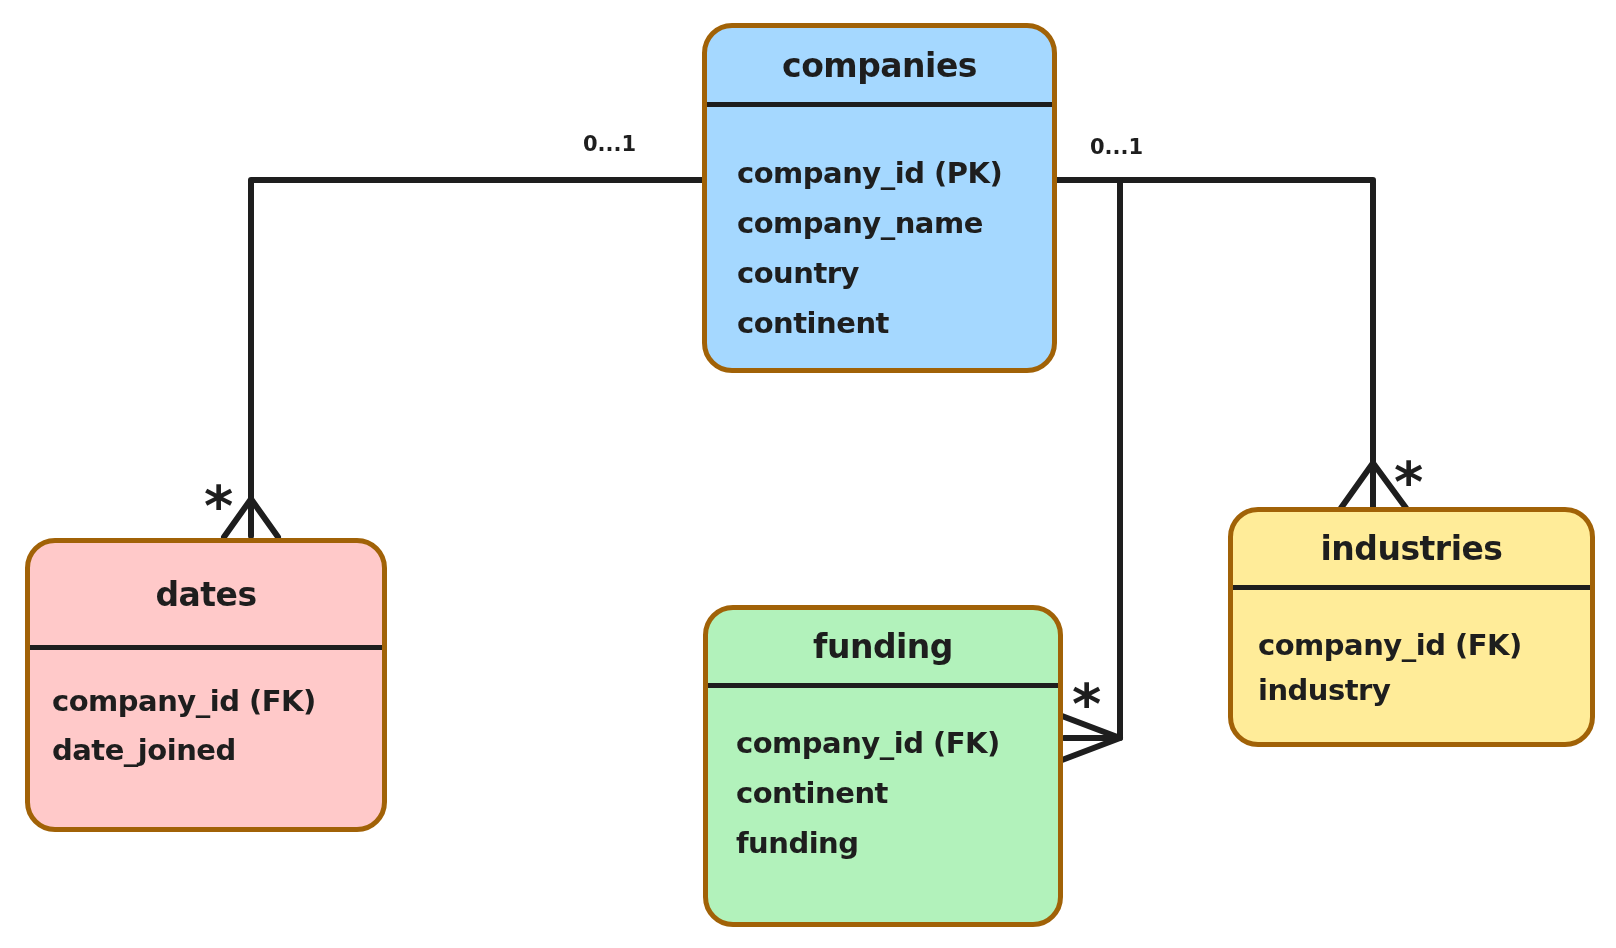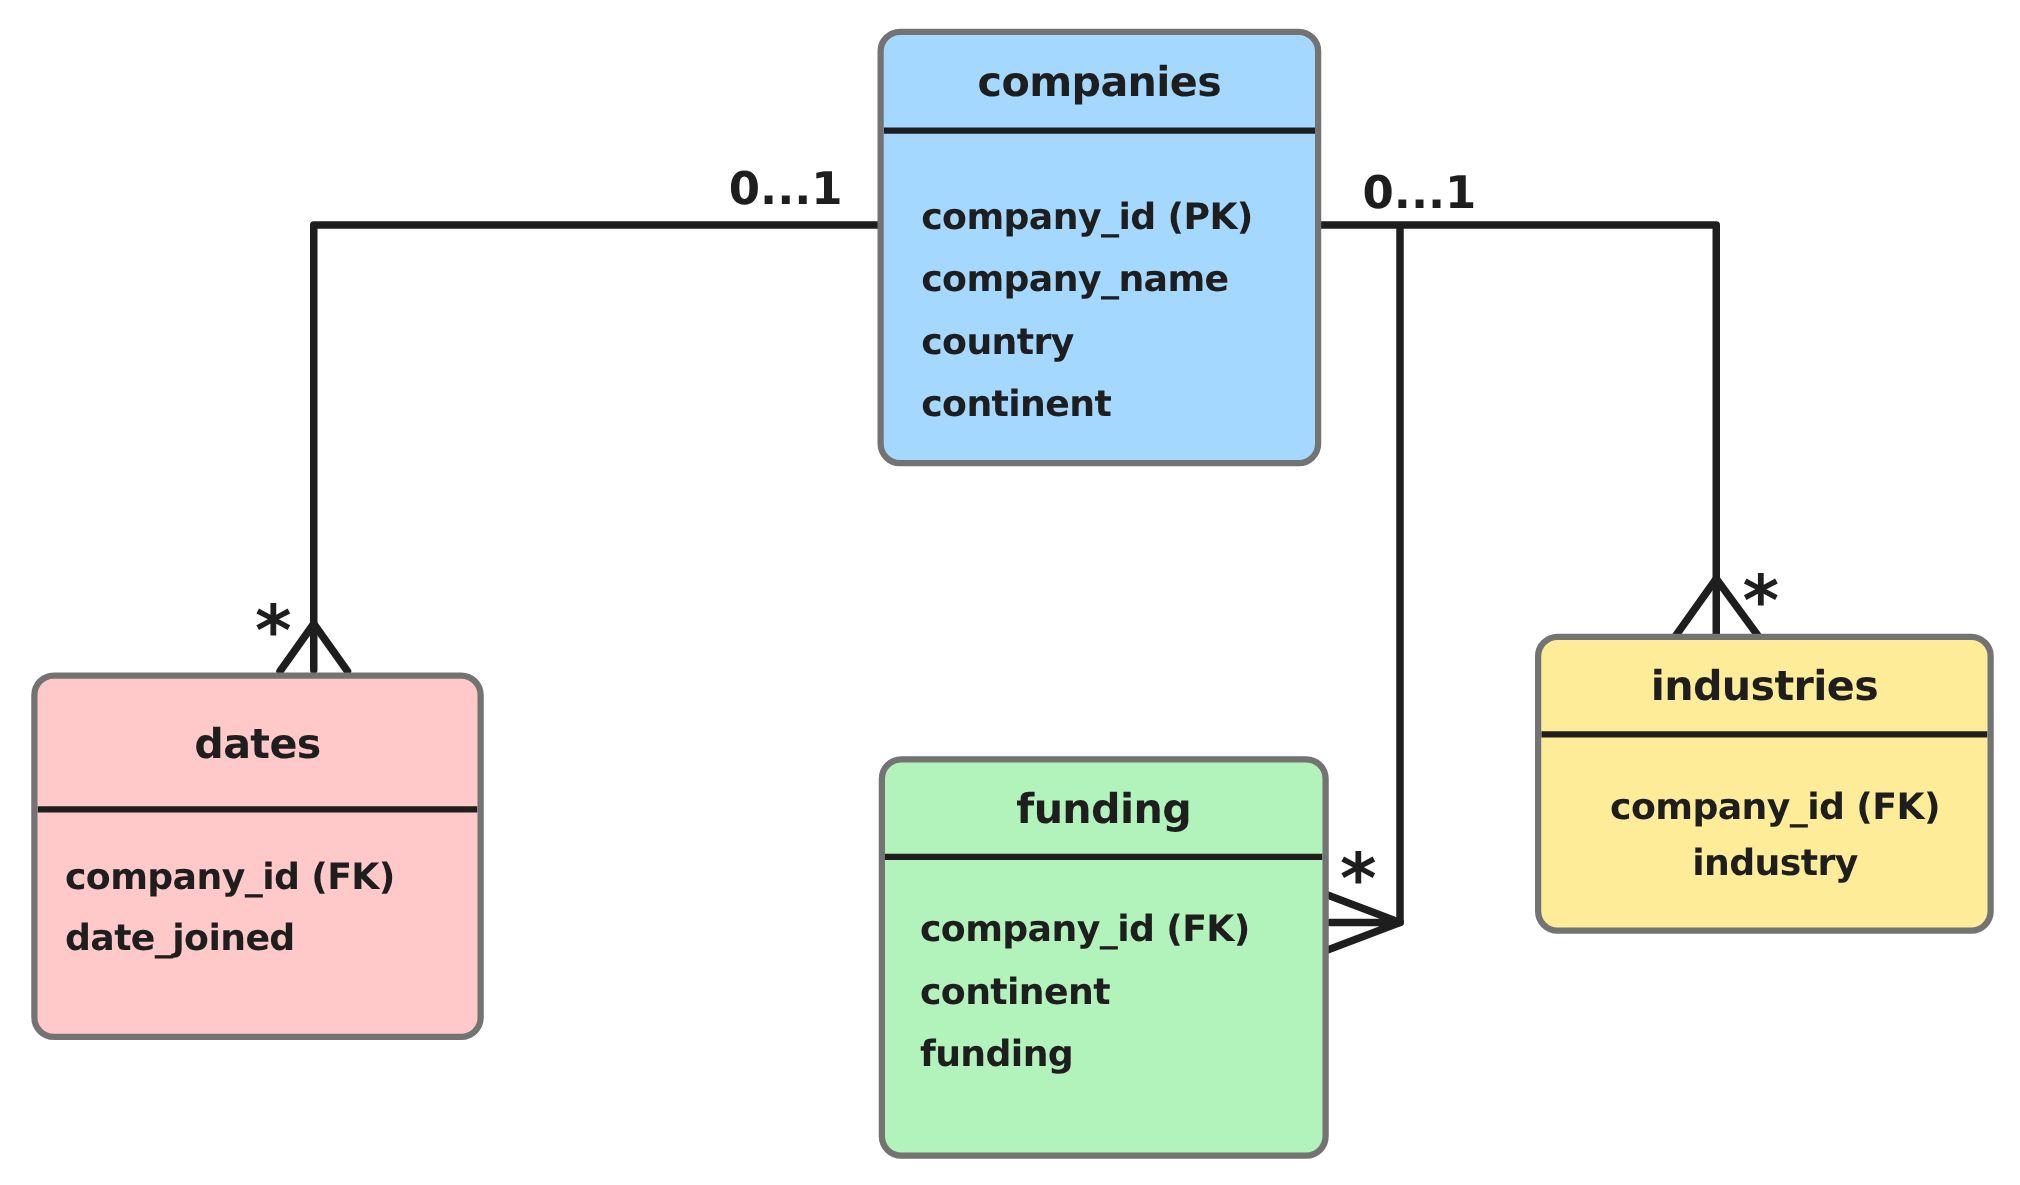--- a/index.html
+++ b/index.html
@@ -22,22 +22,22 @@
   svg.connectors {
     position: absolute;
     left: 0;
     top: 0;
     width: 1616px;
     height: 948px;
   }
 
   .entity {
     position: absolute;
-    border: 5px solid #737373;
-    border-radius: 18px;
+    border: 5px solid #a16207;
+    border-radius: 30px;
     overflow: hidden;
   }
 
   .entity-title {
     width: 100%;
     border-bottom: 5px solid #1e1e1e;
     display: flex;
     align-items: center;
     justify-content: center;
     font-size: 33px;
@@ -51,21 +51,21 @@
     font-size: 29px;
     font-weight: bold;
     letter-spacing: -0.5px;
   }
   .entity-fields li {
     white-space: nowrap;
   }
 
   .card-label {
     position: absolute;
-    font-size: 36px;
+    font-size: 21px;
     font-weight: bold;
     line-height: 1;
     white-space: nowrap;
   }
 
   .star-label {
     position: absolute;
     font-size: 56px;
     font-weight: bold;
     line-height: 1;
@@ -111,21 +111,21 @@
 
   <section class="entity" style="left: 703px; top: 605px; width: 360px; height: 322px; background-color: rgb(178, 242, 187);">
     <header class="entity-title" style="height:78px;">funding</header>
     <ul class="entity-fields" style="padding:30px 8px 0 28px; line-height:50px;">
       <li>company_id (FK)</li>
       <li>continent</li>
       <li>funding</li>
     </ul>
   </section>
 
-  <section class="entity" style="left: 1228px; top: 507px; width: 367px; height: 240px; background-color: rgb(255, 236, 153); text-align: center;">
+  <section class="entity" style="left: 1228px; top: 507px; width: 367px; height: 240px; background-color: rgb(255, 236, 153);">
     <header class="entity-title" style="height:78px;">industries</header>
     <ul class="entity-fields" style="padding:33px 8px 0 25px; line-height:45px;">
       <li>company_id (FK)</li>
       <li>industry</li>
     </ul>
   </section>
 
   <div class="card-label" style="left:583px; top:134px;">0...1</div>
   <div class="card-label" style="left:1090px; top:137px;">0...1</div>
 

